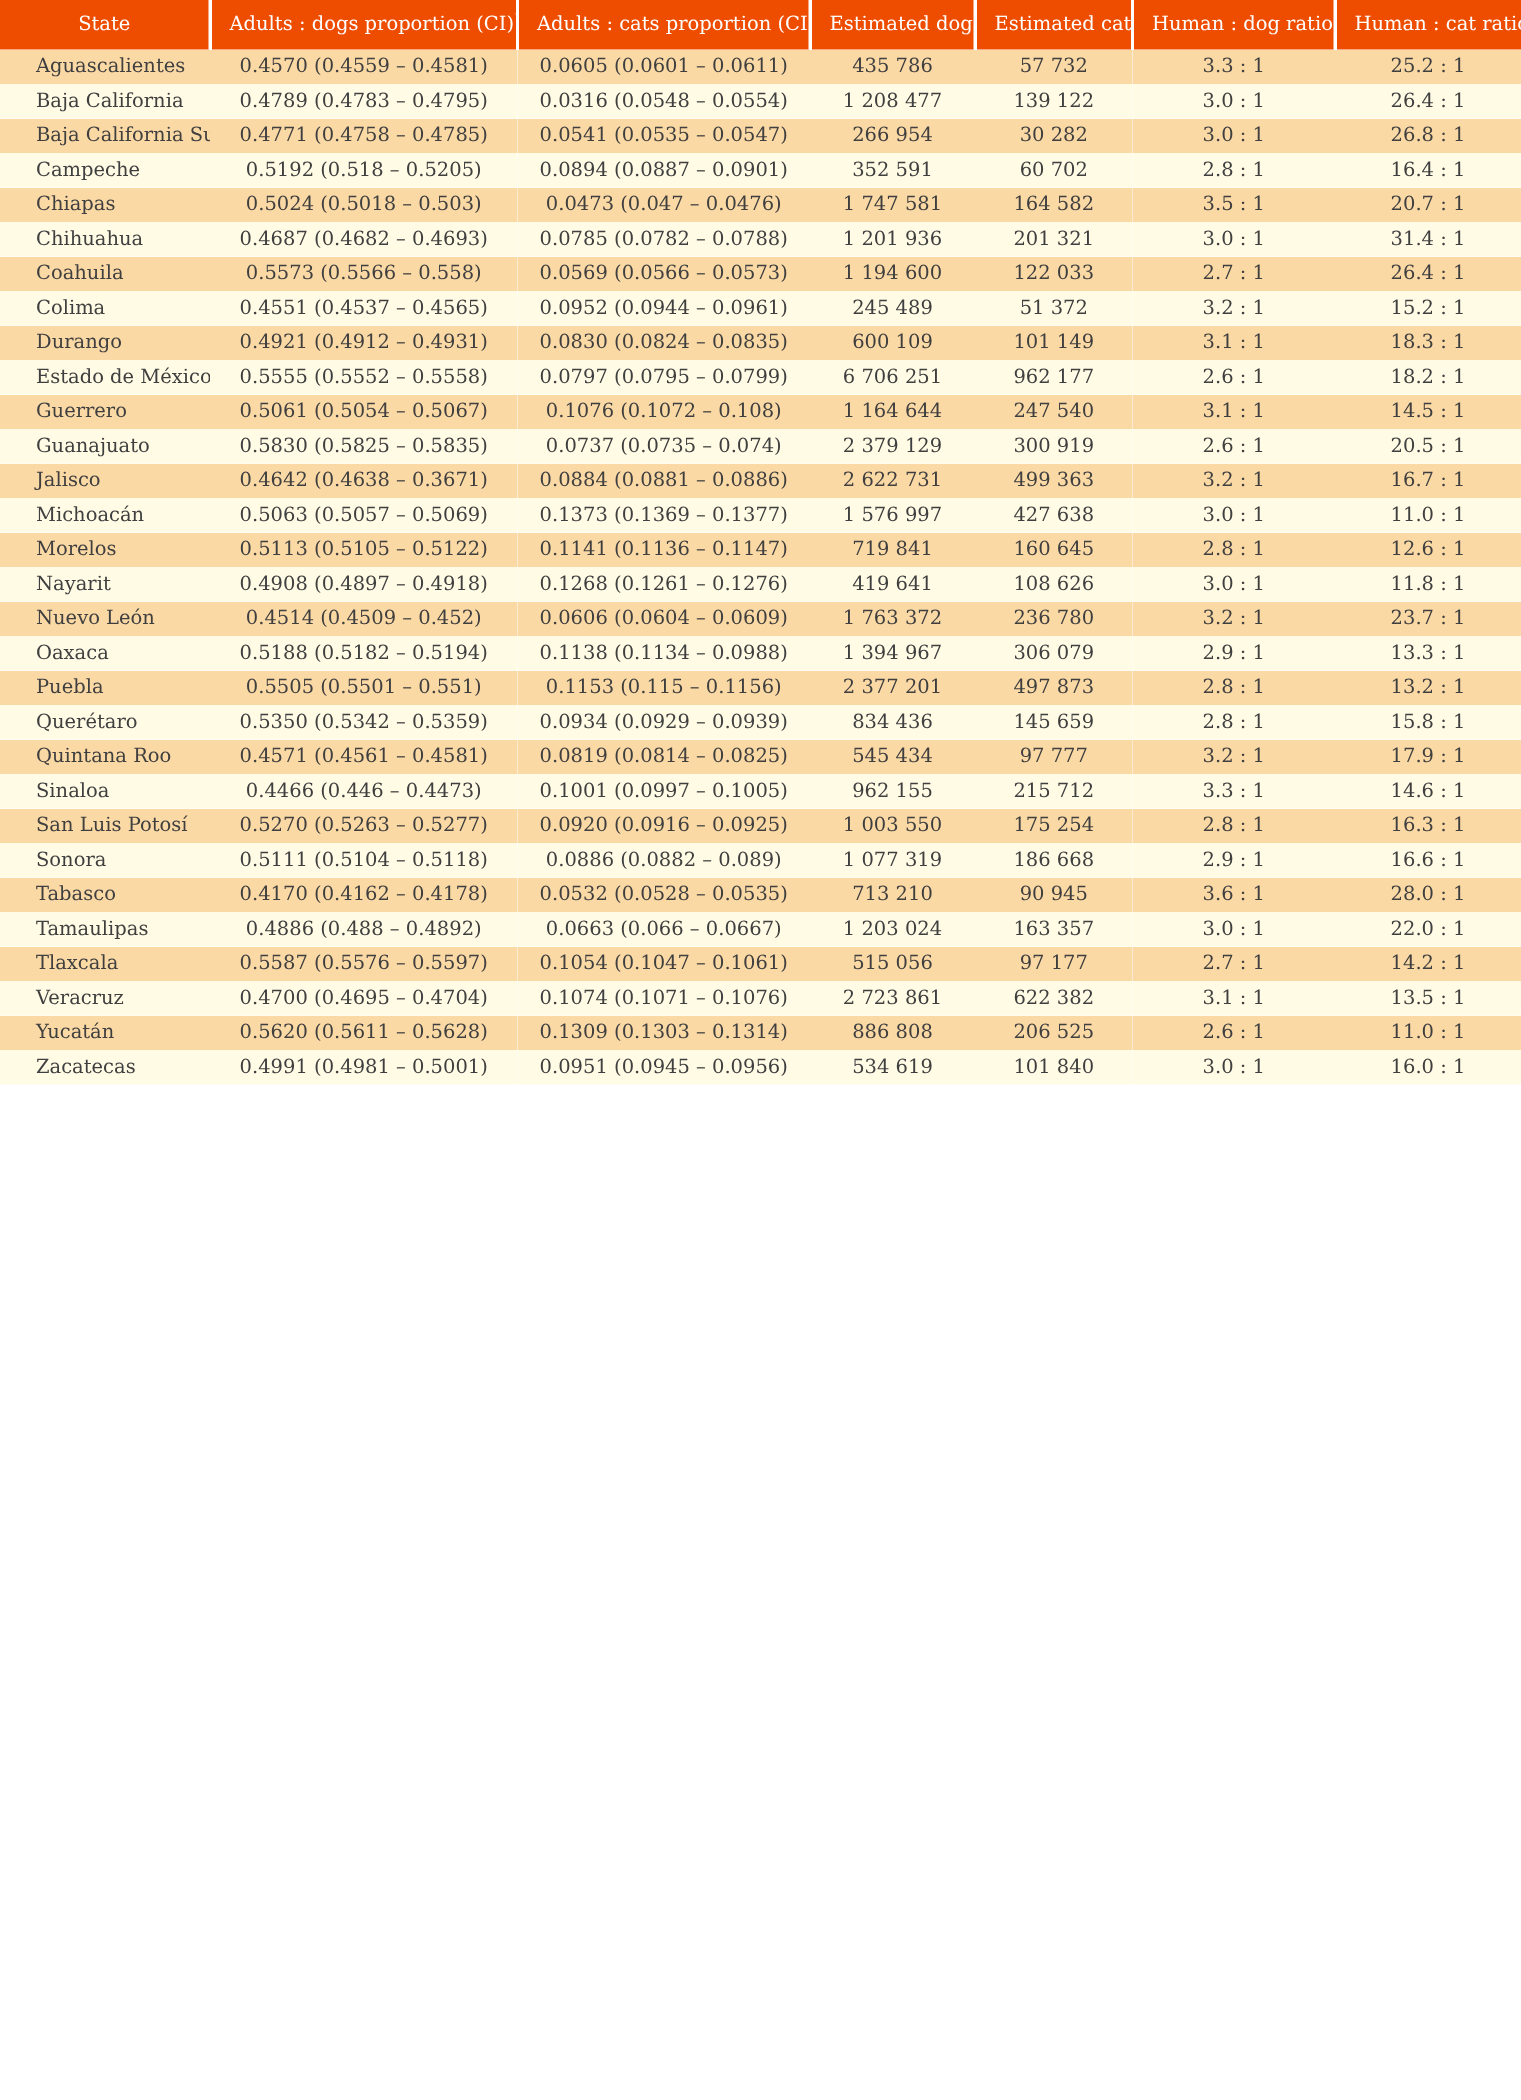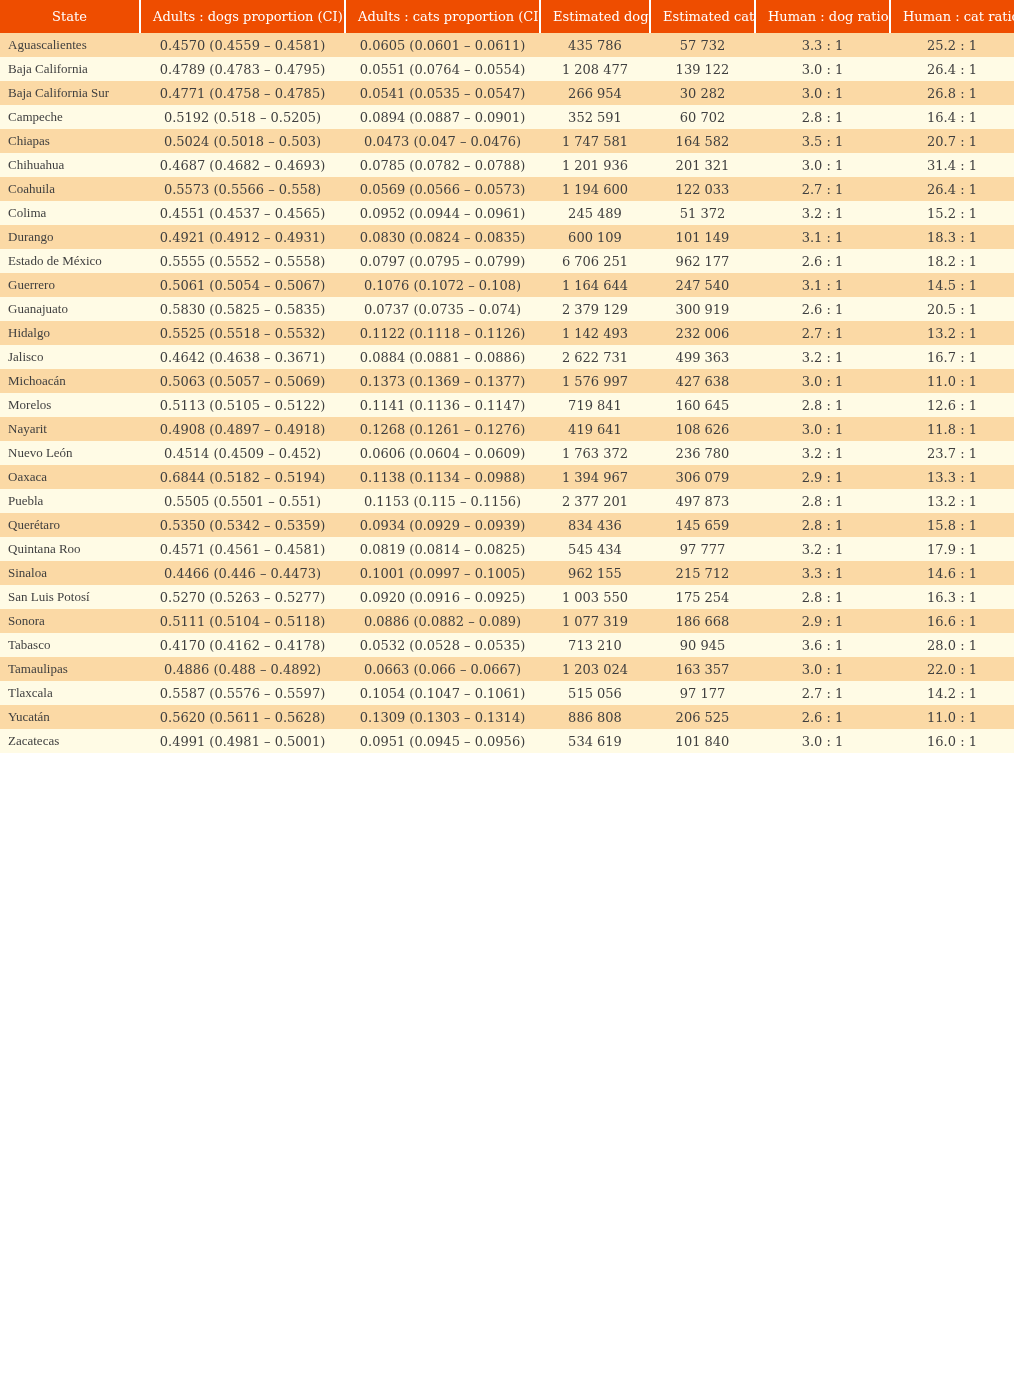--- a/index.html
+++ b/index.html
@@ -45,22 +45,21 @@
   thead sup{font-size:9px;line-height:0;}
   tbody td{
     text-align:center;
     padding:4px 3px;
     height:17px;
     overflow:hidden;
     white-space:nowrap;
   }
   tbody td:first-child{
     text-align:left;
-    padding-left:8px;
-    font-family:Liberation Serif, serif;
+    padding-left:24px;
   }
   tbody tr:nth-child(odd){background:var(--row-odd);}
   tbody tr:nth-child(even){background:var(--row-even);}
 </style>
 </head>
 <body>
 
 <div>
   <table>
     <colgroup>
@@ -89,21 +88,21 @@
           <td>0.4570 (0.4559 – 0.4581)</td>
           <td>0.0605 (0.0601 – 0.0611)</td>
           <td>435 786</td>
           <td>57 732</td>
           <td>3.3 : 1</td>
           <td>25.2 : 1</td>
         </tr>
         <tr>
           <td>Baja California</td>
           <td>0.4789 (0.4783 – 0.4795)</td>
-          <td>0.0551 (0.0764 – 0.0554)</td>
+          <td>0.0316 (0.0548 – 0.0554)</td>
           <td>1 208 477</td>
           <td>139 122</td>
           <td>3.0 : 1</td>
           <td>26.4 : 1</td>
         </tr>
         <tr>
           <td>Baja California Sur</td>
           <td>0.4771 (0.4758 – 0.4785)</td>
           <td>0.0541 (0.0535 – 0.0547)</td>
           <td>266 954</td>
@@ -186,29 +185,20 @@
         <tr>
           <td>Guanajuato</td>
           <td>0.5830 (0.5825 – 0.5835)</td>
           <td>0.0737 (0.0735 – 0.074)</td>
           <td>2 379 129</td>
           <td>300 919</td>
           <td>2.6 : 1</td>
           <td>20.5 : 1</td>
         </tr>
         <tr>
-          <td>Hidalgo</td>
-          <td>0.5525 (0.5518 – 0.5532)</td>
-          <td>0.1122 (0.1118 – 0.1126)</td>
-          <td>1 142 493</td>
-          <td>232 006</td>
-          <td>2.7 : 1</td>
-          <td>13.2 : 1</td>
-        </tr>
-        <tr>
           <td>Jalisco</td>
           <td>0.4642 (0.4638 – 0.3671)</td>
           <td>0.0884 (0.0881 – 0.0886)</td>
           <td>2 622 731</td>
           <td>499 363</td>
           <td>3.2 : 1</td>
           <td>16.7 : 1</td>
         </tr>
         <tr>
           <td>Michoacán</td>
@@ -241,21 +231,21 @@
           <td>Nuevo León</td>
           <td>0.4514 (0.4509 – 0.452)</td>
           <td>0.0606 (0.0604 – 0.0609)</td>
           <td>1 763 372</td>
           <td>236 780</td>
           <td>3.2 : 1</td>
           <td>23.7 : 1</td>
         </tr>
         <tr>
           <td>Oaxaca</td>
-          <td>0.6844 (0.5182 – 0.5194)</td>
+          <td>0.5188 (0.5182 – 0.5194)</td>
           <td>0.1138 (0.1134 – 0.0988)</td>
           <td>1 394 967</td>
           <td>306 079</td>
           <td>2.9 : 1</td>
           <td>13.3 : 1</td>
         </tr>
         <tr>
           <td>Puebla</td>
           <td>0.5505 (0.5501 – 0.551)</td>
           <td>0.1153 (0.115 – 0.1156)</td>
@@ -330,20 +320,29 @@
         <tr>
           <td>Tlaxcala</td>
           <td>0.5587 (0.5576 – 0.5597)</td>
           <td>0.1054 (0.1047 – 0.1061)</td>
           <td>515 056</td>
           <td>97 177</td>
           <td>2.7 : 1</td>
           <td>14.2 : 1</td>
         </tr>
         <tr>
+          <td>Veracruz</td>
+          <td>0.4700 (0.4695 – 0.4704)</td>
+          <td>0.1074 (0.1071 – 0.1076)</td>
+          <td>2 723 861</td>
+          <td>622 382</td>
+          <td>3.1 : 1</td>
+          <td>13.5 : 1</td>
+        </tr>
+        <tr>
           <td>Yucatán</td>
           <td>0.5620 (0.5611 – 0.5628)</td>
           <td>0.1309 (0.1303 – 0.1314)</td>
           <td>886 808</td>
           <td>206 525</td>
           <td>2.6 : 1</td>
           <td>11.0 : 1</td>
         </tr>
         <tr>
           <td>Zacatecas</td>

